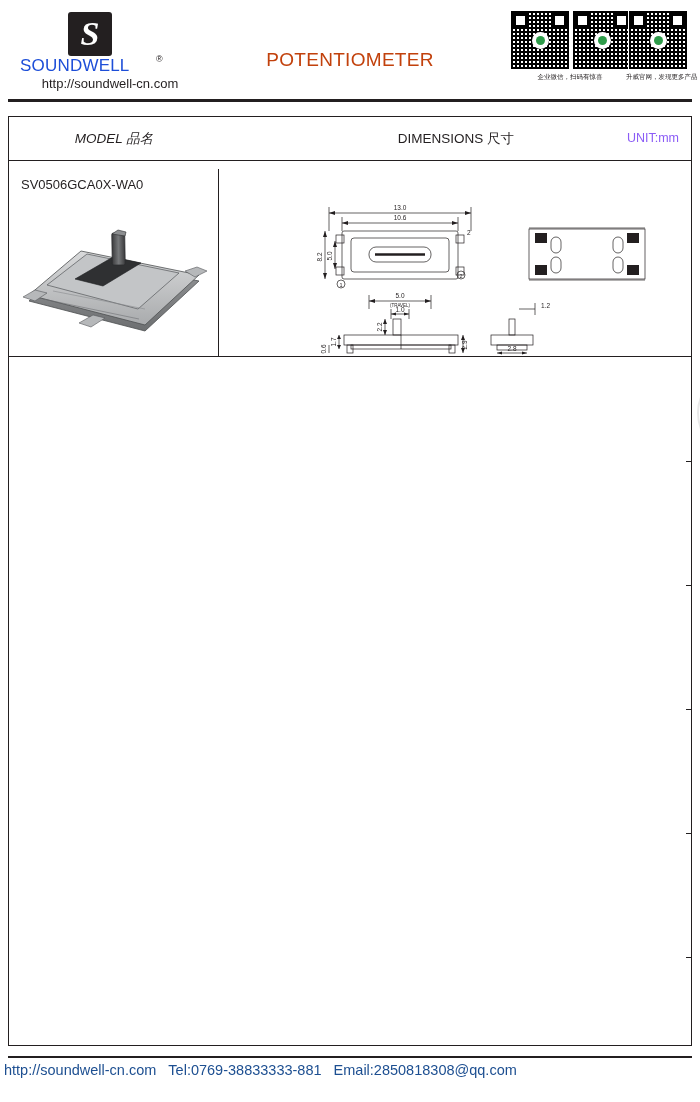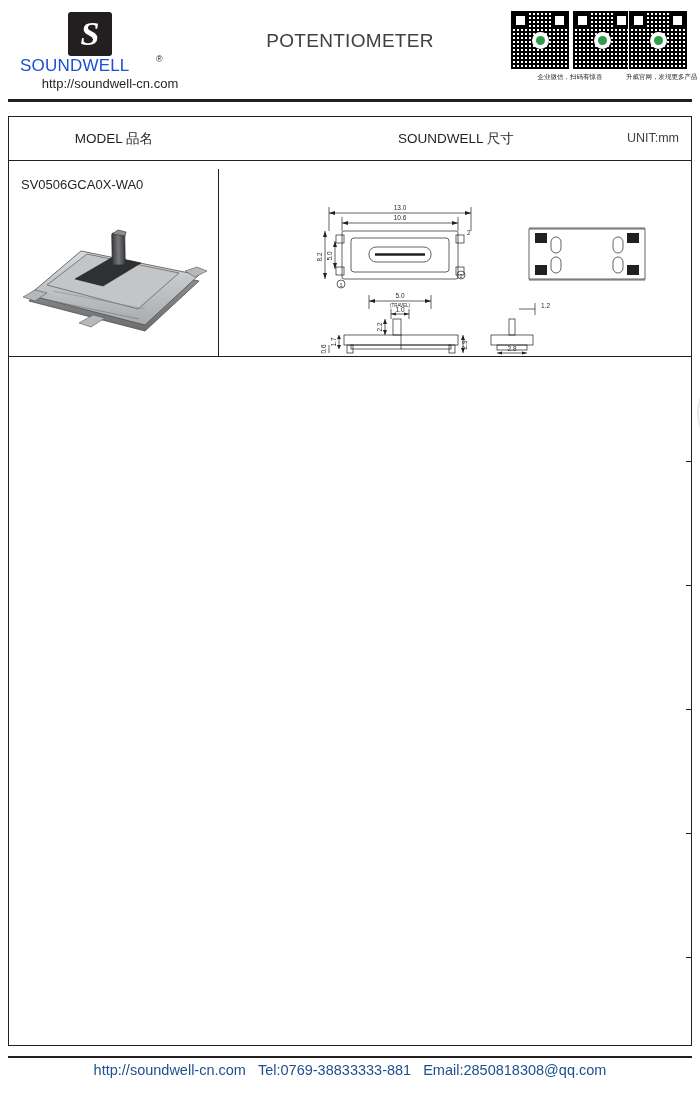--- a/index.html
+++ b/index.html
@@ -82,22 +82,22 @@
     width: 290px;
     text-align: center;
   }
   .title-line1 {
     font-size: 19px;
     color: #231f20;
     letter-spacing: 0.3px;
   }
   .title-line2 {
     font-size: 19px;
-    color: #404040;
-    margin-top: 4px;
+    color: #c2410c;
+    margin-top: 23px;
     letter-spacing: 0.3px;
   }
 
   .qr-area {
     position: absolute;
     right: 8px; top: 10px;
     width: 190px; height: 88px;
   }
   .qr-item {
     position: absolute;
@@ -171,36 +171,37 @@
     box-sizing: border-box;
   }
   .hdr-model {
     position: absolute;
     left: 0; top: 0;
     width: 210px; height: 43px;
     line-height: 43px;
     text-align: center;
     font-size: 13.5px;
     color: #231f20;
+    font-style: italic;
   }
   .hdr-dim {
     position: absolute;
     left: 210px; top: 0;
     width: 474px; height: 43px;
     line-height: 43px;
     text-align: center;
     font-size: 13.5px;
     color: #231f20;
   }
   .hdr-unit {
     position: absolute;
     right: 12px; top: 0;
     height: 43px; line-height: 43px;
     font-size: 12.5px;
-    color: #404040;
+    color: #8b5cf6;
   }
 
   .row-body {
     position: absolute;
     left: 0; top: 52px;
     width: 100%; height: 188px;
     border-bottom: 1px solid #231f20;
     box-sizing: border-box;
   }
   .cell-model {
@@ -249,21 +250,21 @@
   .footer-rule {
     position: absolute;
     left: 8px; top: 1056px;
     width: 684px; height: 2px;
     background: #231f20;
   }
   .footer {
     position: absolute;
     left: 0; top: 1062px;
     width: 700px;
-    text-align: center;
+    text-align: left;
     font-size: 14.5px;
     color: #1d4f91;
   }
   .footer .seg { margin: 0 4px; }
 
   .watermark {
     position: absolute;
     left: 478px; top: 200px;
     width: 84px; height: 84px;
     border-radius: 50%;
@@ -323,21 +324,21 @@
       </div>
     </div>
 
     <div class="header-rule"></div>
   </div>
 
   <div class="table">
 
     <div class="row-head">
       <div class="hdr-model">MODEL 品名</div>
-      <div class="hdr-dim">SOUNDWELL 尺寸</div>
+      <div class="hdr-dim">DIMENSIONS 尺寸</div>
       <div class="hdr-unit">UNIT:mm</div>
     </div>
 
     <div class="row-body">
 
       <div class="cell-model">
         <div class="model-name">SV0506GCA0X-WA0</div>
 
         <svg class="photo" viewBox="0 0 194 145">
           <defs>

